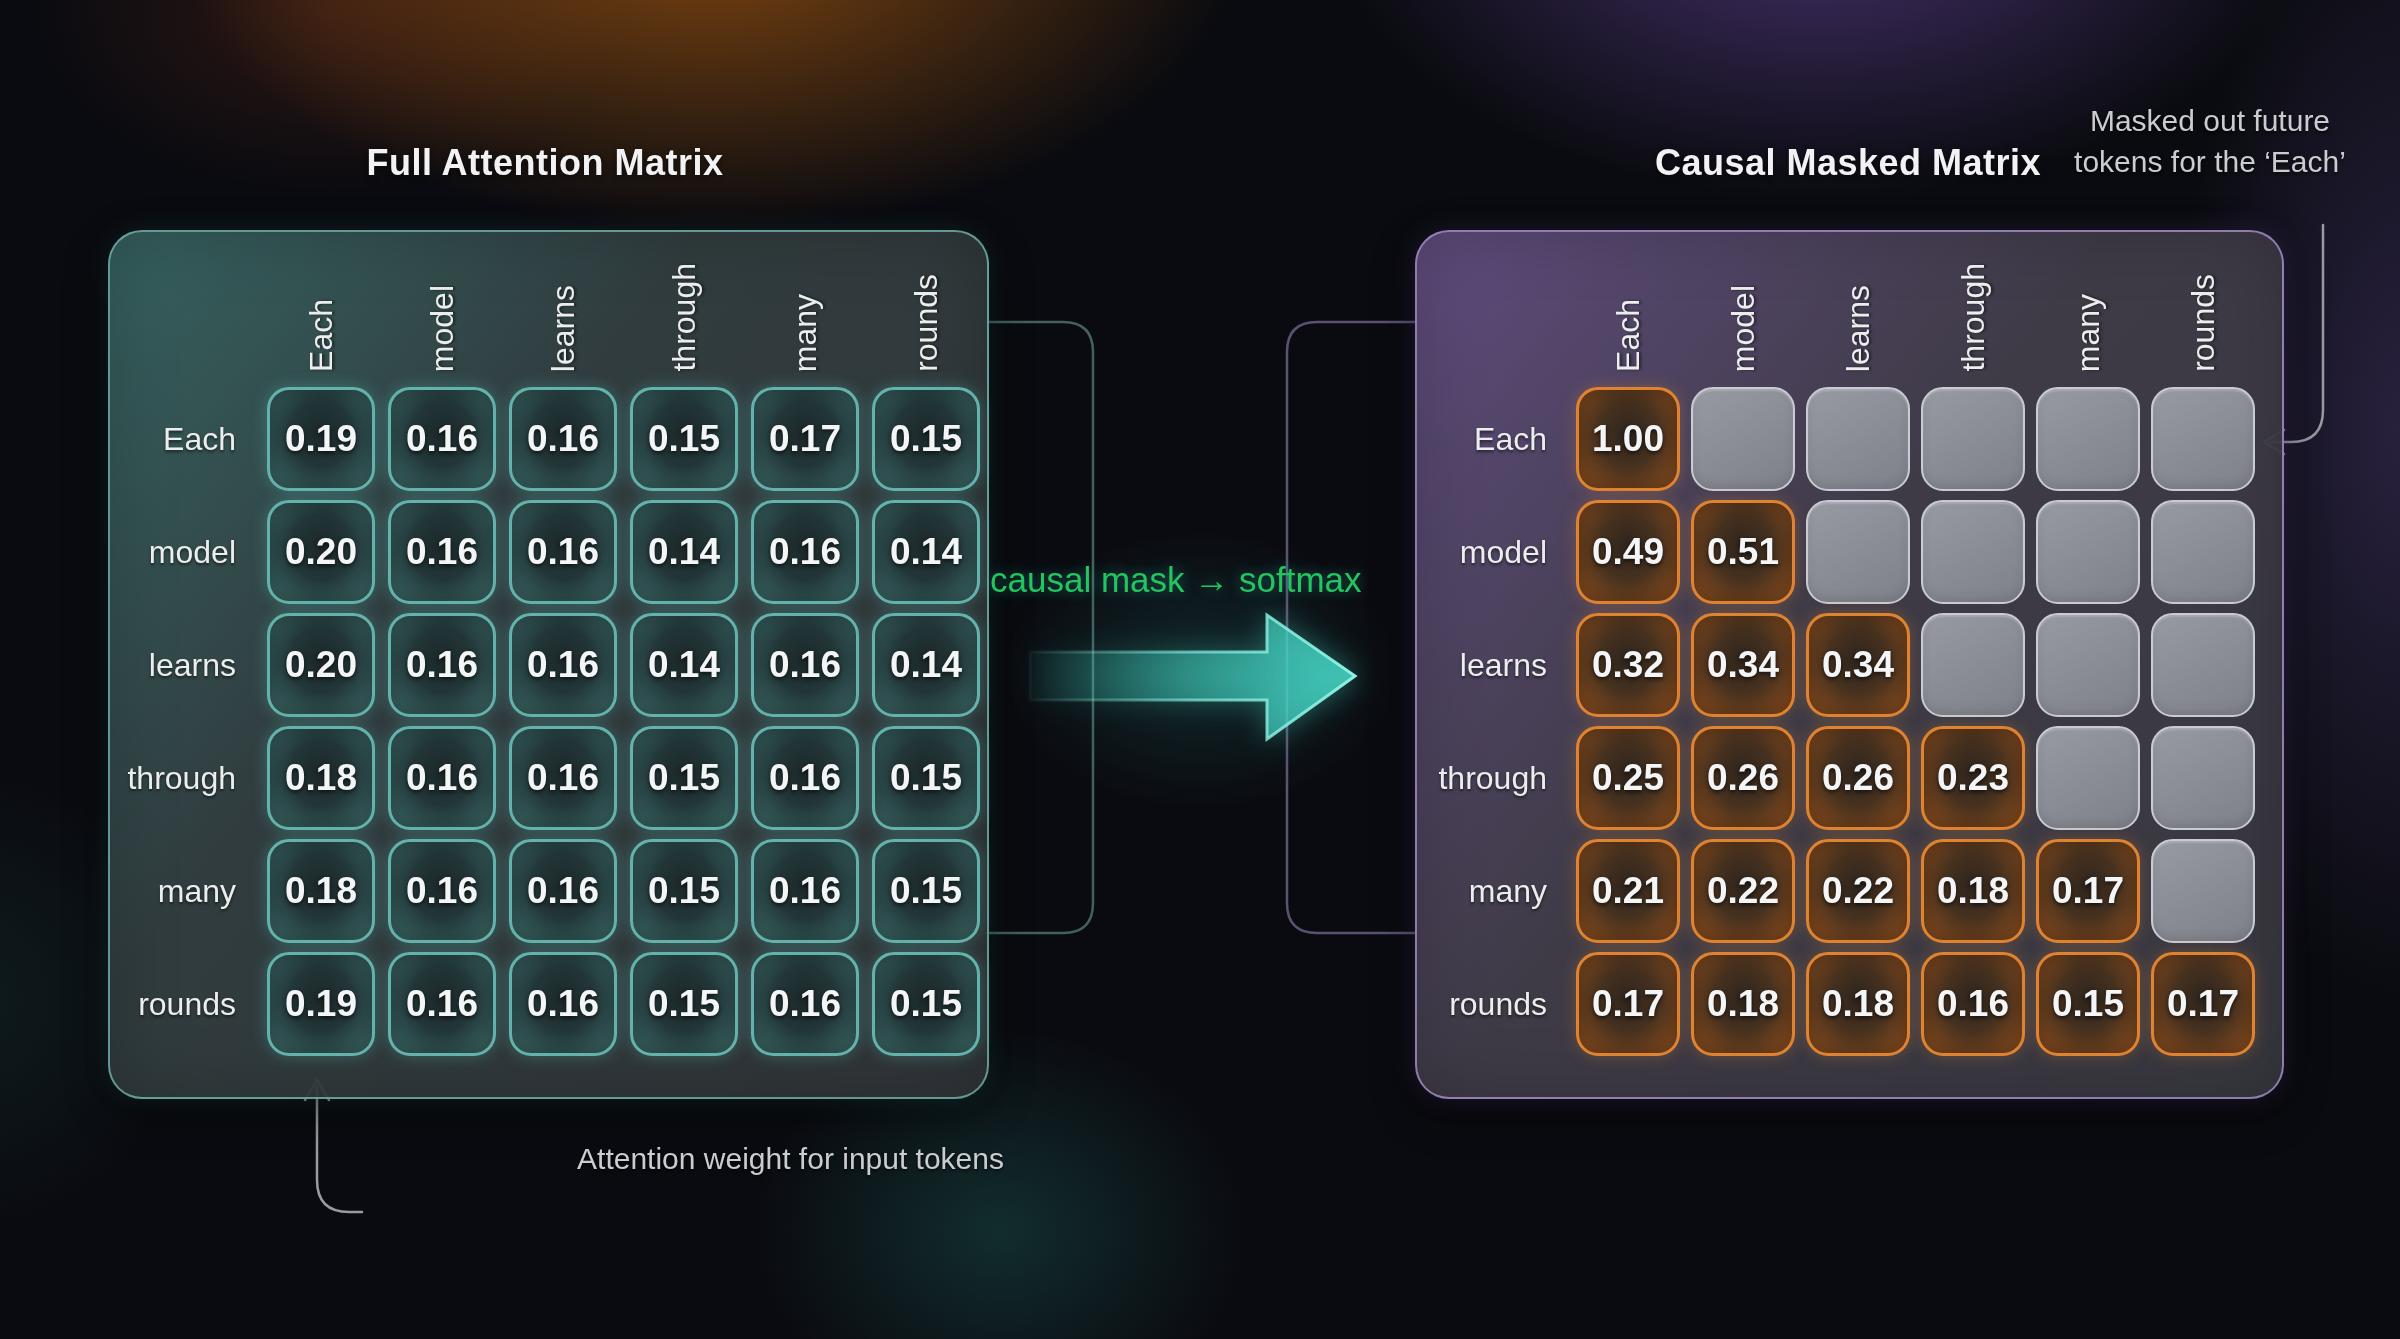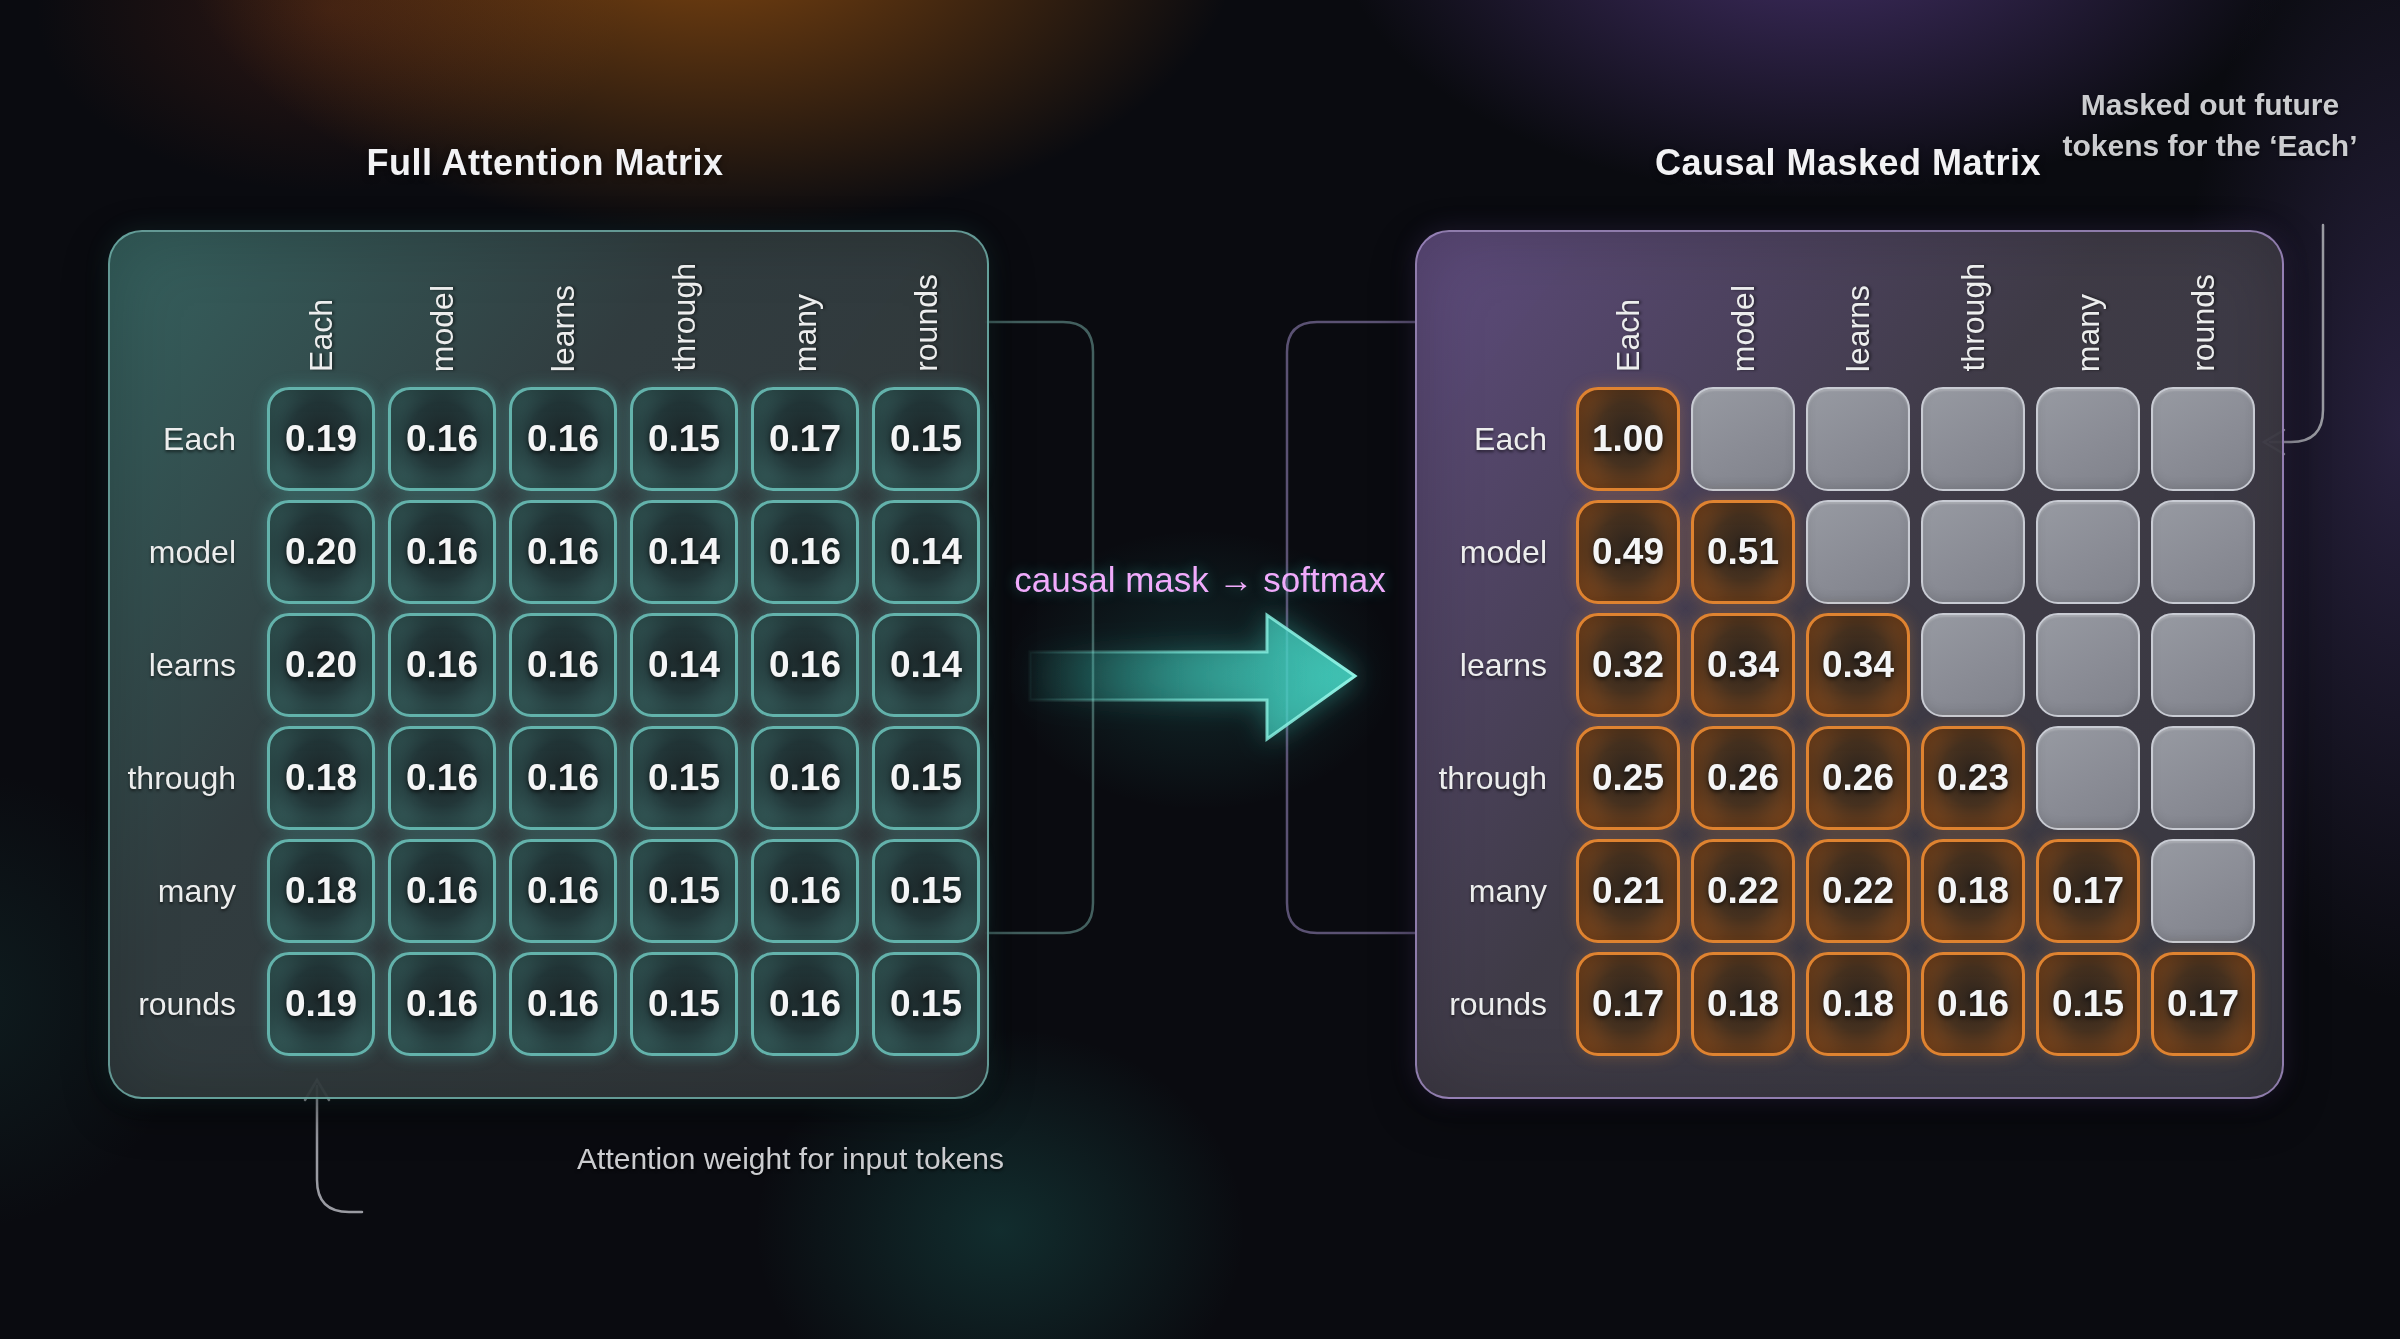--- a/index.html
+++ b/index.html
@@ -70,26 +70,26 @@
     box-shadow:0 0 16px rgba(228,138,50,0.28), inset 0 0 20px rgba(0,0,0,0.38);
   }
   .cell.masked{
     background:linear-gradient(150deg, #979aa2 0%, #8a8c95 55%, #7f818a 100%);
     border:2.5px solid #c8cbd3;
     box-shadow:inset 0 2px 2px rgba(255,255,255,0.22), inset 0 -4px 10px rgba(0,0,0,0.10);
   }
 
   #transform-label{
     position:absolute;left:990px;top:560px;width:420px;
-    text-align:center;font-size:35px;color:#f0abfc;
+    font-size:35px;color:#22c55e;
     text-shadow:0 0 14px rgba(60,210,195,0.45);
   }
 
   .note{position:absolute;color:#cbcccf;font-size:30px;line-height:41px;text-shadow:0 2px 3px rgba(0,0,0,0.6);}
-  #masked-note{left:2040px;top:84px;width:340px;text-align:center;font-weight:bold;}
+  #masked-note{left:2040px;top:100px;width:340px;text-align:center;}
   #weight-note{left:384px;top:1138px;width:620px;text-align:right;}
 
   svg.overlay{position:absolute;left:0;top:0;pointer-events:none;}
 </style>
 </head>
 <body>
 
 <svg class="overlay" width="2400" height="1339" viewBox="0 0 2400 1339">
   <defs>
     <linearGradient id="arrow-grad" x1="0" y1="0" x2="1" y2="0">

